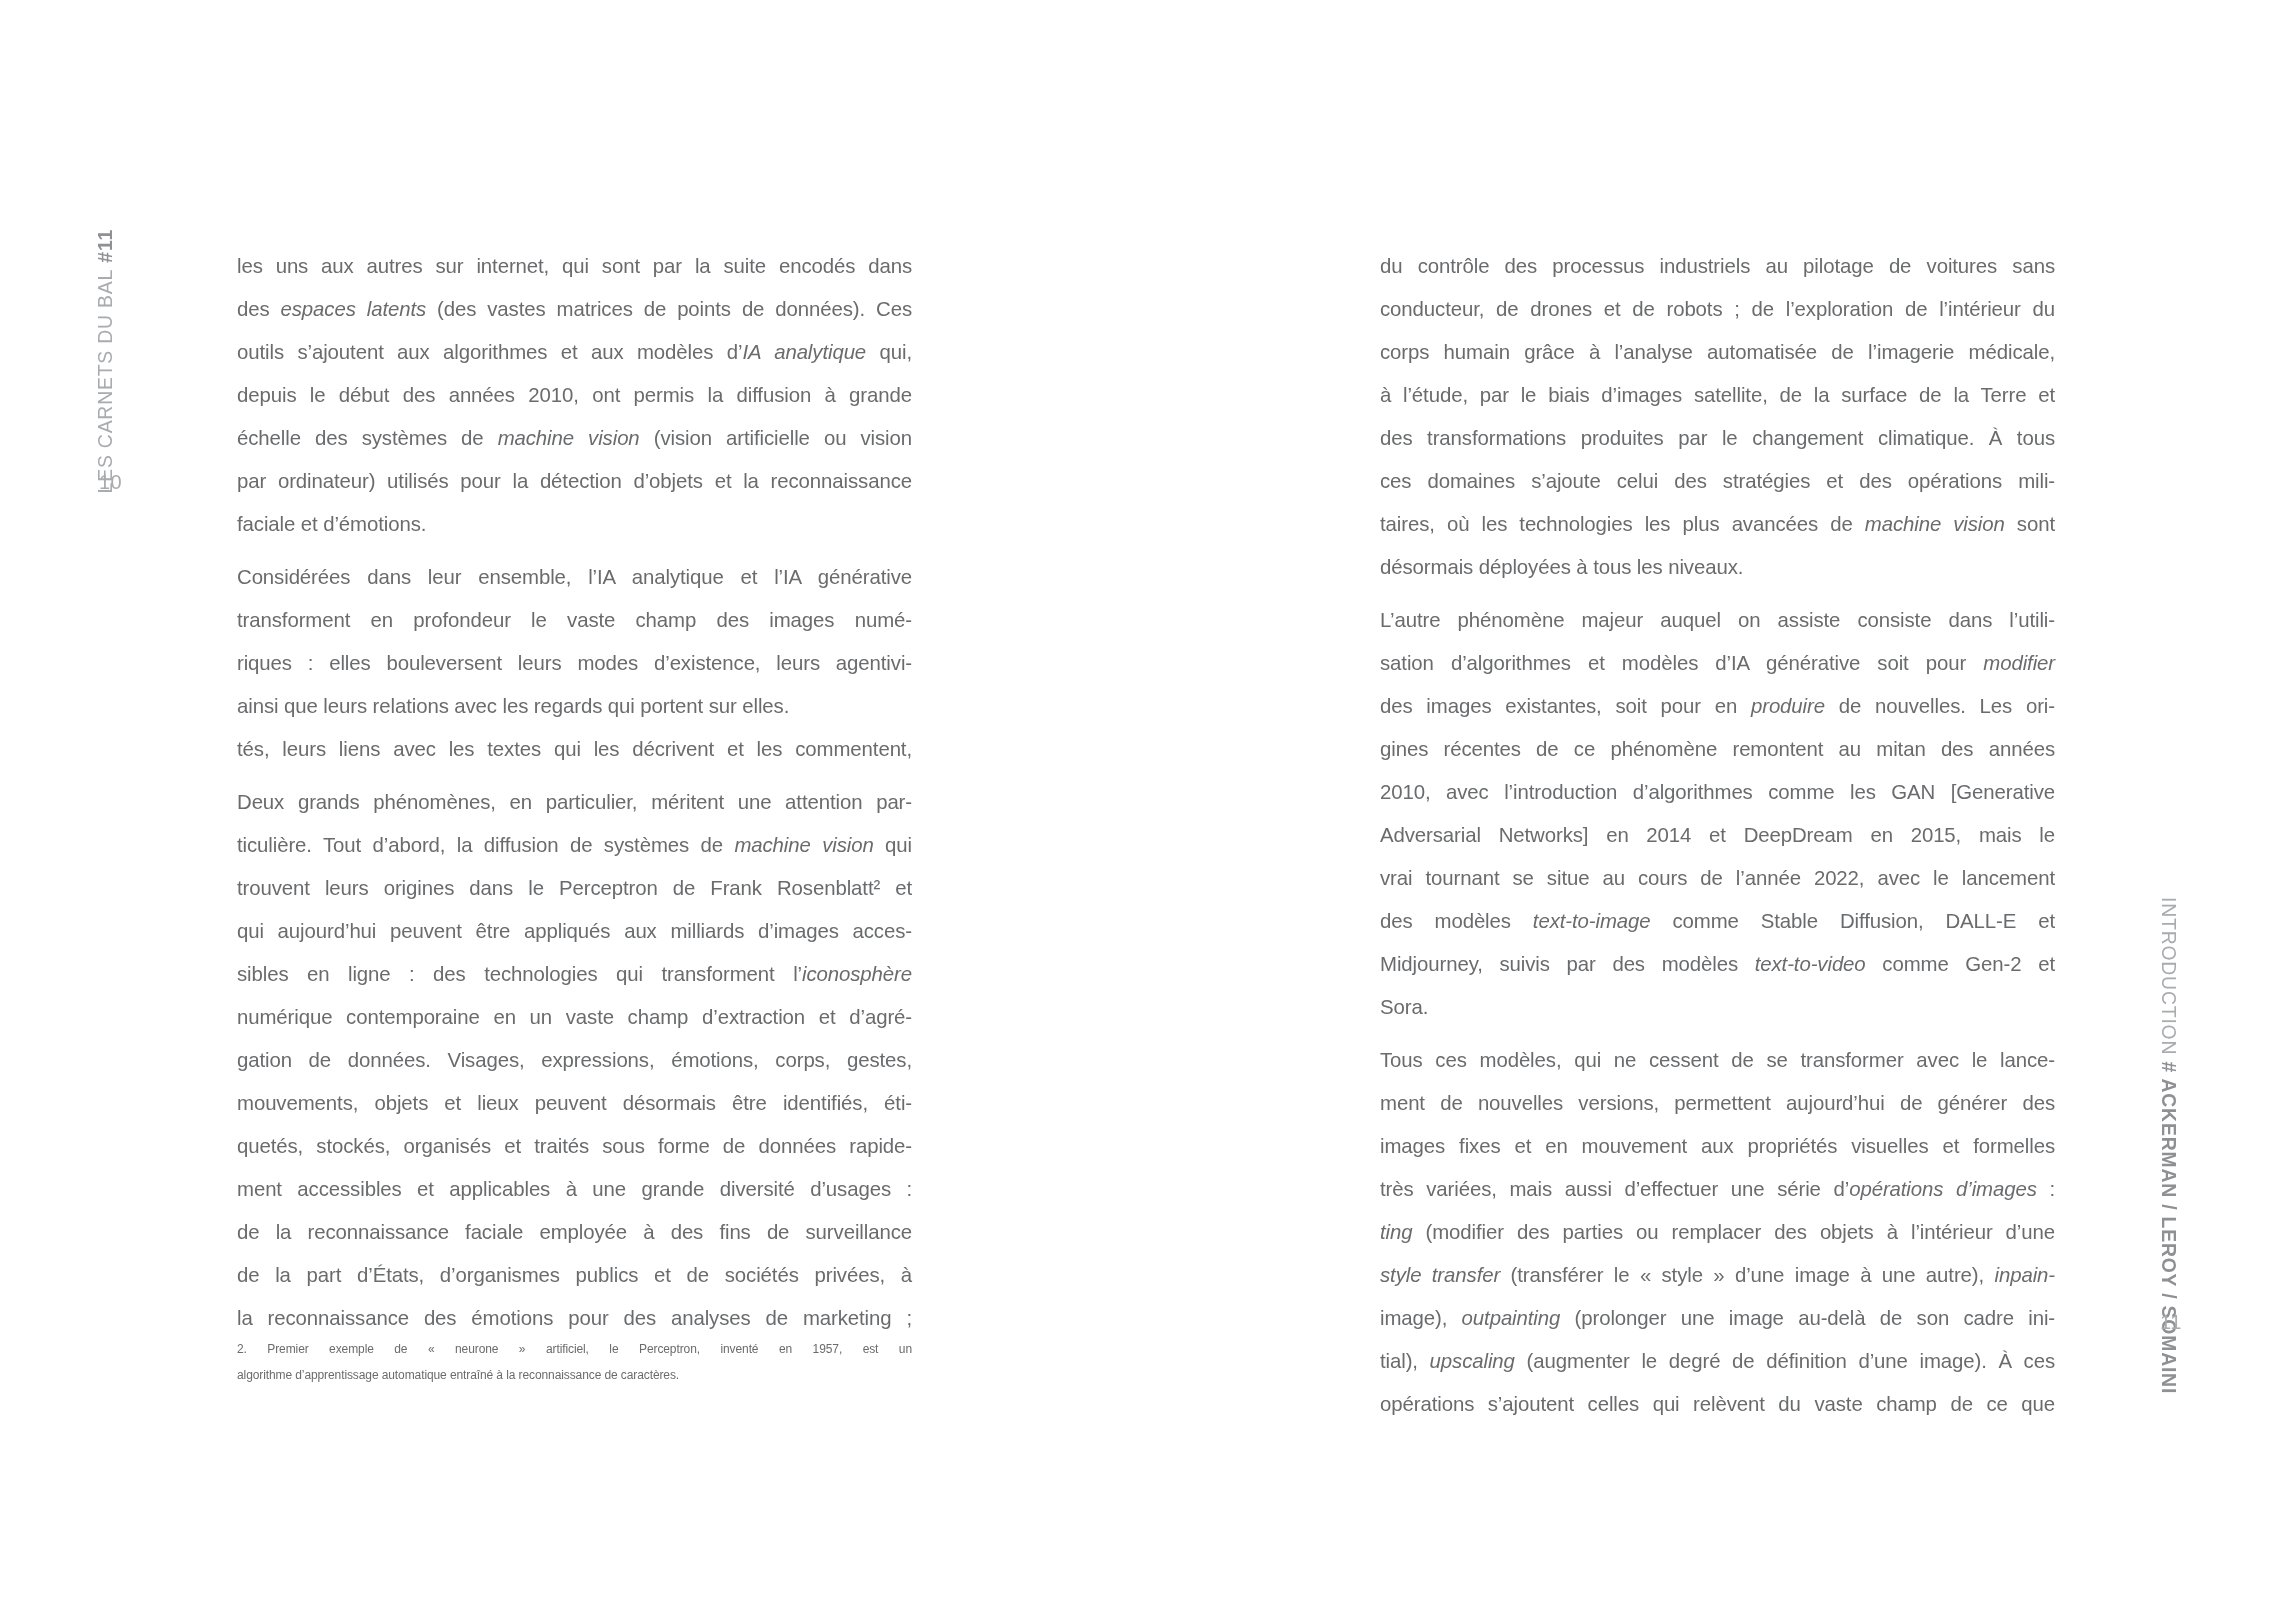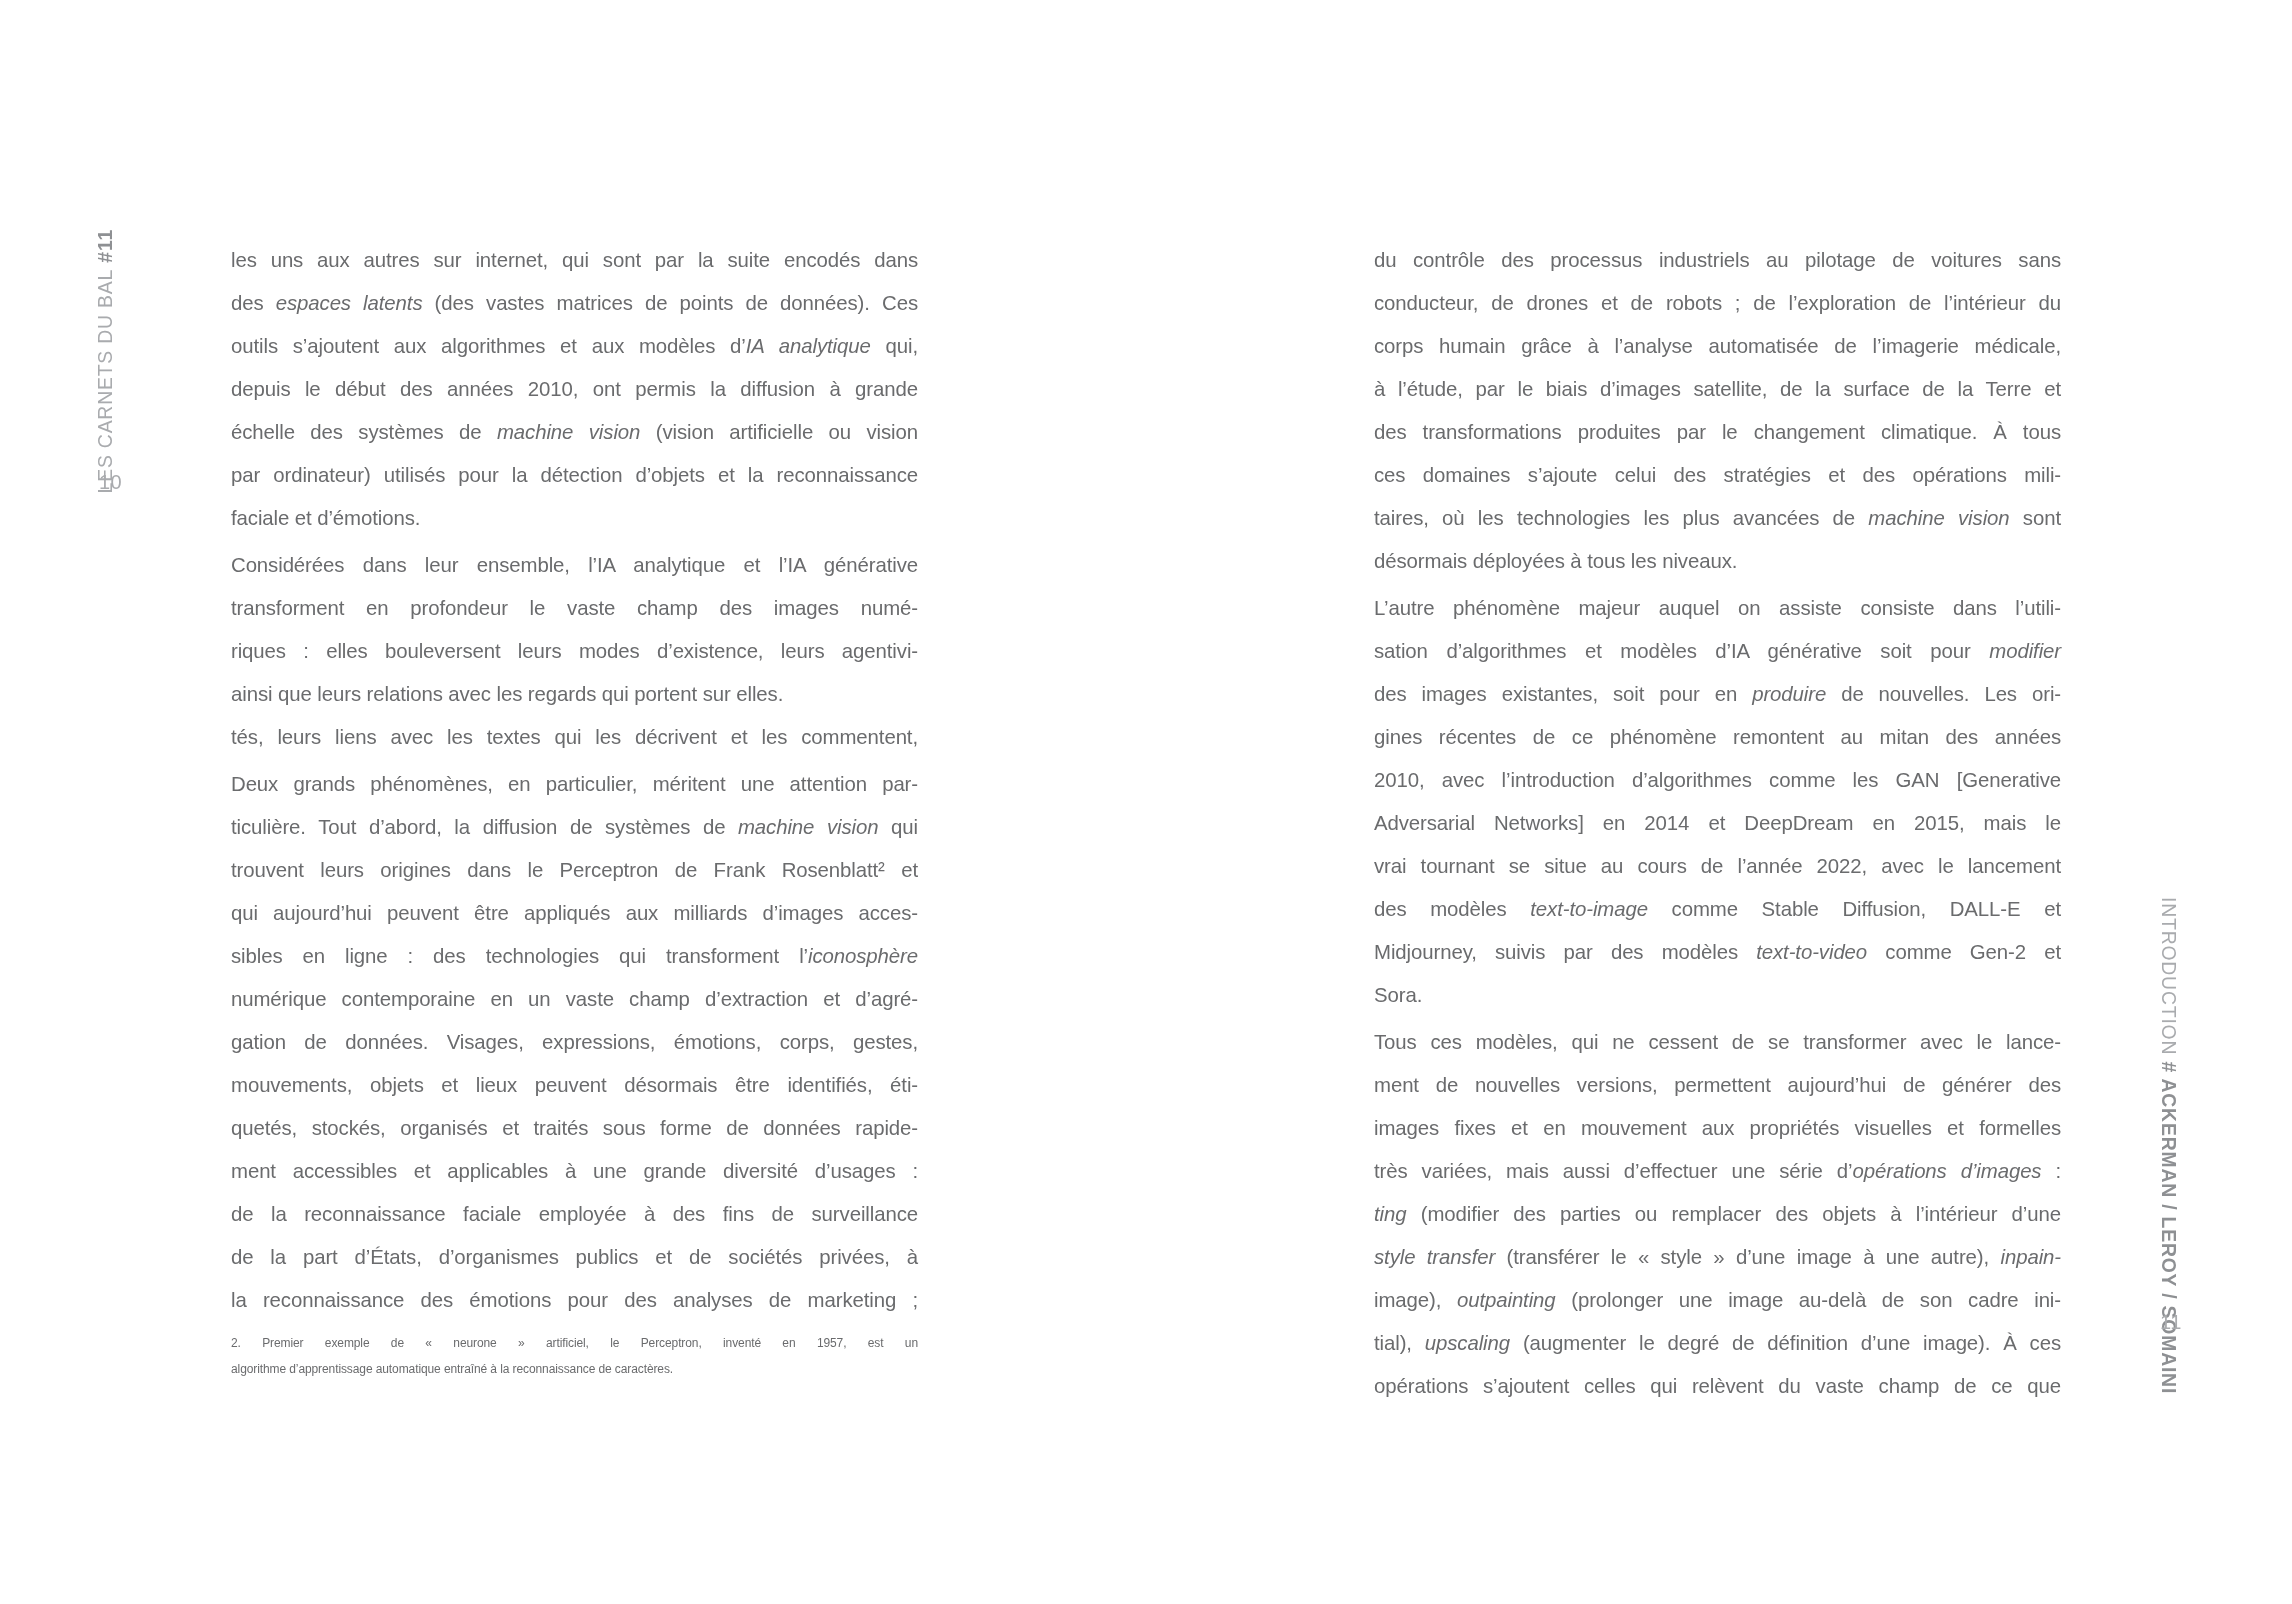--- a/index.html
+++ b/index.html
@@ -15,21 +15,21 @@
     position: absolute;
     top: 235px;
     width: 695px;
     font-size: 20.4px;
     line-height: 43px;
     letter-spacing: -0.1px;
     color: #6a6b6d;
   }
   .col-left  { left: 227px; }
   .col-right { left: 1370px; }
-  .para { margin: 4px; }
+  .para { margin: 10px; }
   .line { text-align: justify; text-align-last: justify; white-space: normal; }
   .line.end { text-align-last: left; }
   .footnote {
     position: absolute;
     left: 227px;
     top: 1326px;
     width: 695px;
     font-size: 12px;
     line-height: 26px;
     letter-spacing: -0.1px;

